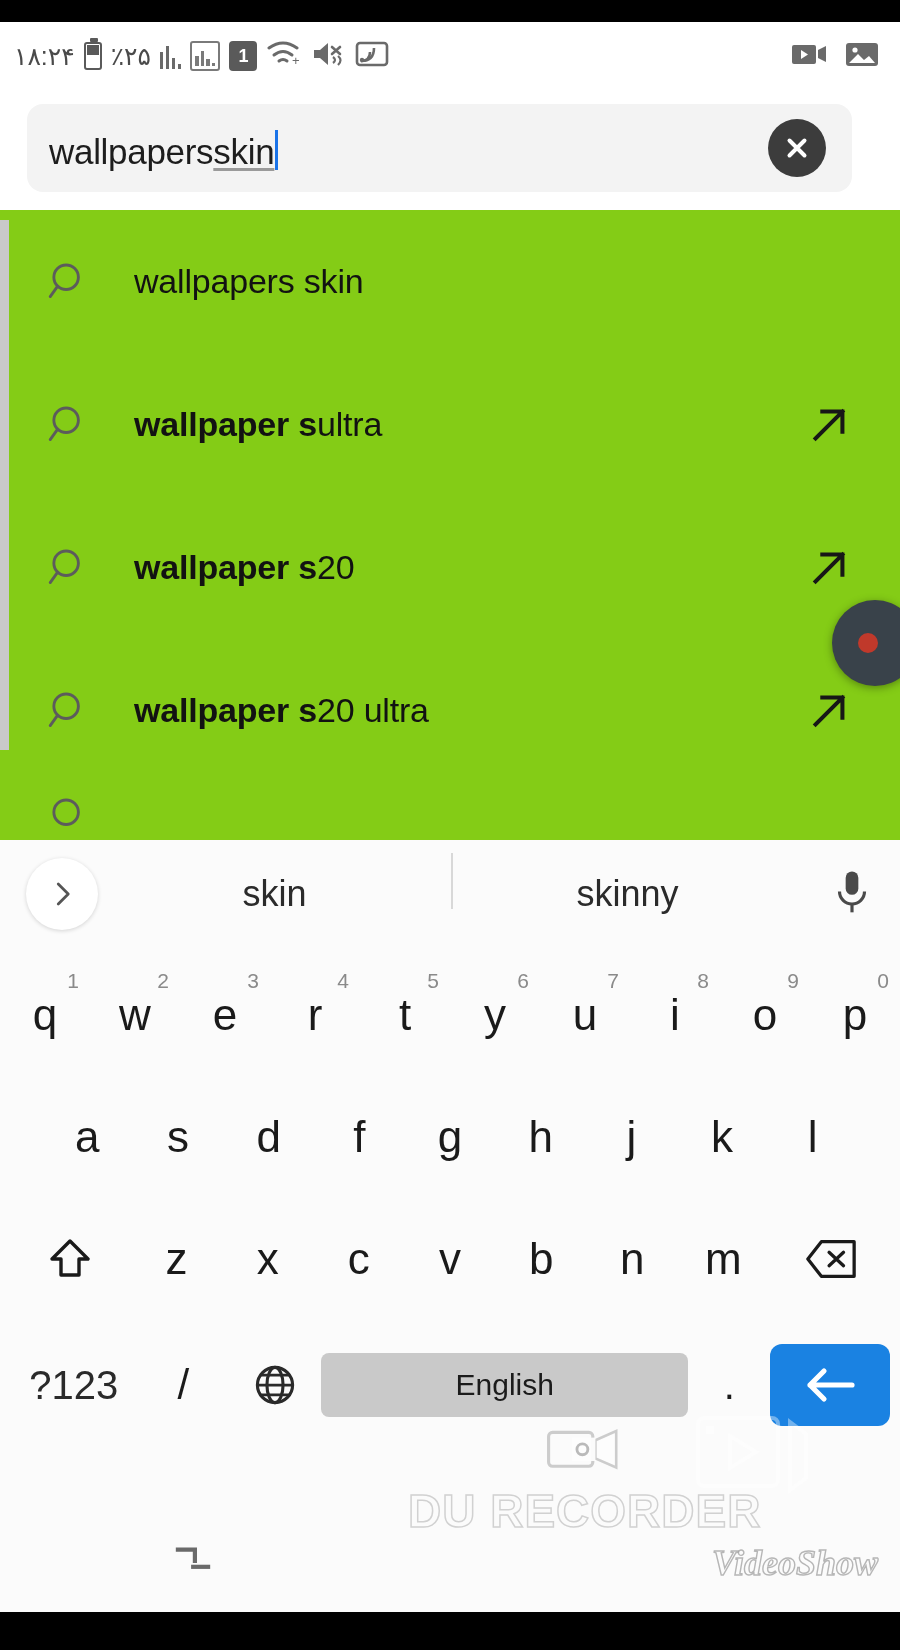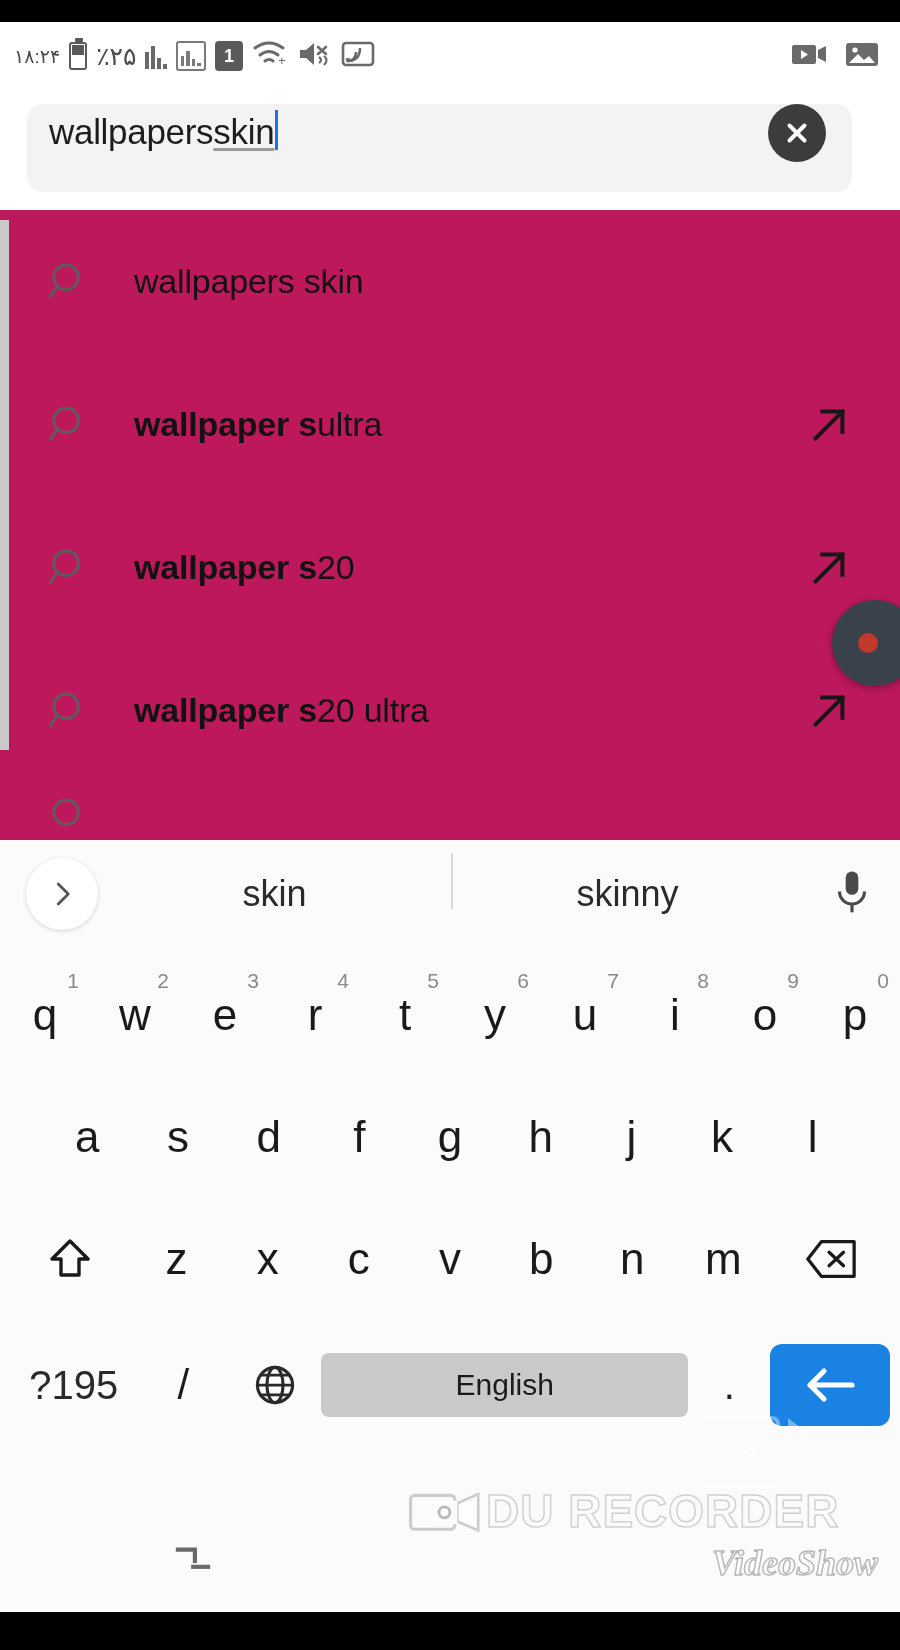--- a/index.html
+++ b/index.html
@@ -30,21 +30,21 @@
   .statusbar {
     position: absolute; left: 0; top: 22px;
     width: 900px; height: 68px;
     background: #ffffff;
     display: flex; align-items: center;
     padding: 0 14px;
   }
   .sb-left { display: flex; align-items: center; gap: 9px; }
   .sb-right { margin-left: auto; display: flex; align-items: center; gap: 14px; padding-right: 6px;}
   .sb-clock {
-    font-size: 19px; color: #4a4a4a; letter-spacing: 0.5px;
+    font-size: 25px; color: #4a4a4a; letter-spacing: 0.5px;
     font-family: Liberation Sans, sans-serif;
   }
   .sb-pct {
     font-size: 25px; color: #4a4a4a;
     font-family: "DejaVu Sans", sans-serif;
   }
   .ic { display: inline-block; color: #5a5a5a; }
 
   
   .bat { position: relative; width: 18px; height: 28px; border: 2.5px solid #5a5a5a; border-radius: 3px; }
@@ -65,21 +65,21 @@
   .simnum { width:28px; height:30px; background:#5a5a5a; border-radius:4px; color:#fff;
             font-size:18px; font-weight:bold; display:flex; align-items:center; justify-content:center;
             font-family:"Liberation Sans", sans-serif;}
 
   
   .searchbar {
     position: absolute; left: 27px; top: 104px;
     width: 825px; height: 88px;
     background: #f3f3f3;
     border-radius: 16px;
-    display: flex; 
+    display: flex; align-items: center;
   }
   .search-text-wrap {
     flex: 1; padding-left: 22px;
     display: flex; align-items: baseline;
     font-size: 35px; color: #1d1d1d;
     letter-spacing: -0.3px;
     white-space: nowrap;
   }
   .composing { text-decoration: underline; text-decoration-color:#9a9a9a; text-underline-offset: 4px;}
   .caret {
@@ -91,21 +91,21 @@
     border-radius: 50%; background:#3c3c3c;
     display:flex; align-items:center; justify-content:center;
     flex: 0 0 auto;
   }
   .clear-btn svg { width:30px; height:30px; }
 
   
   .suggestions {
     position: absolute; left: 0; top: 210px;
     width: 900px; height: 630px;
-    background: #be185d;
+    background: #84cc16;
     overflow: hidden;
   }
   .scroll-track {
     position:absolute; left:0; top:10px; width:9px; height:530px;
     background:#c9c9c9; border-radius:0;
   }
   .sugg-row {
     display: flex; align-items: center;
     height: 143px;
     padding-left: 46px; padding-right: 48px;
@@ -199,22 +199,23 @@
   .key-enter svg{ width:52px; height:40px;}
 
   
   .navbar { position:absolute; left:0; bottom:38px; width:900px; height:100px; background:#fbfbfb;}
   .nav-recents { position:absolute; left:170px; top:30px; }
   .nav-recents svg{width:46px;height:42px;}
 
   
   .wm-du {
     position:absolute; left:408px; bottom:112px;
-    display:flex; align-items:center; gap:0;
+    display:flex; align-items:center; gap:10px;
     opacity:.55;
+    flex-direction:column;
   }
   .wm-du .wm-text {
     font-size:46px; font-weight:700; color:rgba(255,255,255,0.0);
     -webkit-text-stroke: 1.5px rgba(150,150,150,.75);
     letter-spacing:1px; font-family:"Liberation Sans", sans-serif;
   }
   .wm-du svg{width:78px;height:52px;}
   .wm-vs {
     position:absolute; right:22px; bottom:66px;
     font-size:36px; font-style:italic; font-weight:700;
@@ -478,21 +479,21 @@
         <div class="key">m</div>
         <div class="key key-wide">
           <svg width="54" height="44" viewBox="0 0 28 22">
             <path d="M9 2 H26 V20 H9 L2 11 Z" stroke="#1a1a1a" stroke-width="1.7" fill="none" stroke-linejoin="round"></path>
             <path d="M13 7.5 L20.5 14.5 M20.5 7.5 L13 14.5" stroke="#1a1a1a" stroke-width="1.7" stroke-linecap="round"></path>
           </svg>
         </div>
       </div>
 
       <div class="kb-row row4">
-        <div class="key key-sym">?195</div>
+        <div class="key key-sym">?123</div>
         <div class="key key-slash">/</div>
         <div class="key key-globe">
           <svg viewBox="0 0 24 24">
             <circle cx="12" cy="12" r="9.6" stroke="#2a2a2a" stroke-width="1.7" fill="none"></circle>
             <ellipse cx="12" cy="12" rx="4.4" ry="9.6" stroke="#2a2a2a" stroke-width="1.7" fill="none"></ellipse>
             <path d="M2.4 12 H21.6 M4 6.6 H20 M4 17.4 H20" stroke="#2a2a2a" stroke-width="1.5"></path>
           </svg>
         </div>
         <div class="key-space">English</div>
         <div class="key key-period">.</div>

